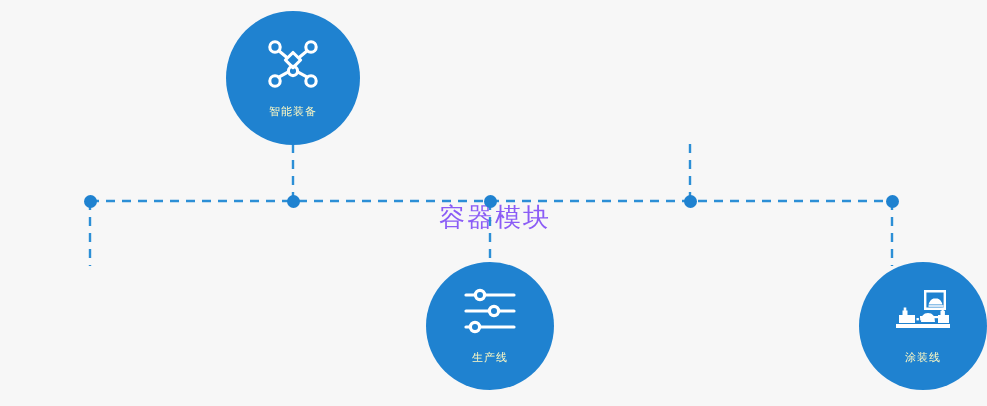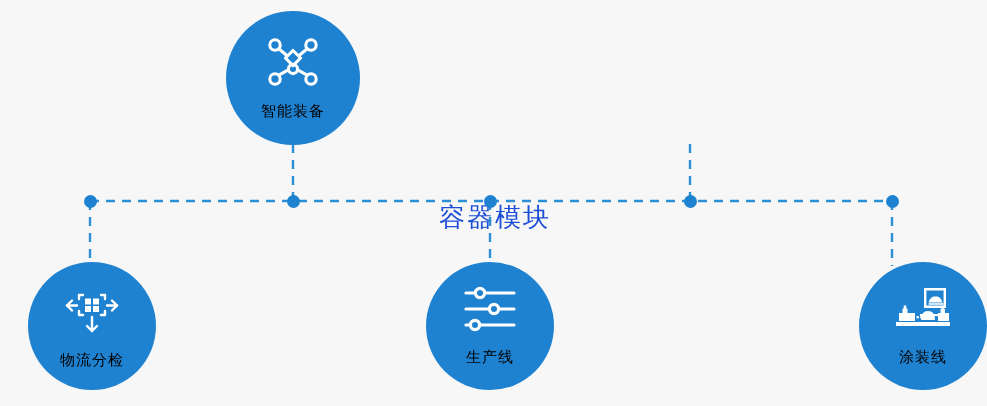--- a/index.html
+++ b/index.html
@@ -21,21 +21,21 @@
   }
   
   .watermark {
     position: absolute;
     left: 430px;
     top: 200px;
     width: 130px;
     height: 34px;
     font-size: 26px;
     letter-spacing: 2px;
-    color: #1d4ed8;
+    color: #8b5cf6;
     line-height: 34px;
     text-align: center;
     user-select: none;
     white-space: nowrap;
   }
   
   .wires {
     position: absolute;
     left: 0;
     top: 0;
@@ -61,22 +61,22 @@
     flex-direction: column;
     align-items: center;
     justify-content: center;
   }
   .bubble .icon {
     display: block;
     line-height: 0;
   }
   .bubble .caption {
     margin-top: 14px;
-    color: #000000;
-    font-size: 15px;
+    color: #fef9c3;
+    font-size: 11px;
     letter-spacing: 1px;
     white-space: nowrap;
   }
   
   .b-top  { width: 134px; height: 134px; }
   .b-bot  { width: 128px; height: 128px; }
 
   .pos-intelligent-equipment { left: 226px; top: 11px;  }
   .pos-stereo-warehouse      { left: 626px; top: 11px;  }
   .pos-logistics-sorting     { left: 28px;  top: 262px; }
@@ -125,46 +125,20 @@
         <line x1="11.8" y1="12.8" x2="19.6" y2="19.2"></line>
         <line x1="40.2" y1="12.8" x2="32.4" y2="19.2"></line>
         <line x1="11.8" y1="39.2" x2="21.4" y2="33.8"></line>
         <line x1="40.2" y1="39.2" x2="30.6" y2="33.8"></line>
       </svg>
     </span>
     <span class="caption">智能装备</span>
   </div>
 
 
-  <div class="bubble b-bot pos-logistics-sorting">
-    <span class="icon">
-      <svg width="56" height="52" viewBox="0 0 56 52" xmlns="http://www.w3.org/2000/svg" fill="none" stroke="#ffffff" stroke-width="2.4" stroke-linecap="round" stroke-linejoin="round">
-
-        <path d="M19 12 h-4 v4"></path>
-        <path d="M37 12 h4 v4"></path>
-        <path d="M19 32 h-4 v-4"></path>
-        <path d="M37 32 h4 v-4"></path>
-
-        <rect x="21" y="15.5" width="6" height="6" fill="#ffffff" stroke="none"></rect>
-        <rect x="29" y="15.5" width="6" height="6" fill="#ffffff" stroke="none"></rect>
-        <rect x="21" y="23" width="6" height="6" fill="#ffffff" stroke="none"></rect>
-        <rect x="29" y="23" width="6" height="6" fill="#ffffff" stroke="none"></rect>
-
-        <line x1="13" y1="22.5" x2="3" y2="22.5"></line>
-        <path d="M8 17.5 L3 22.5 L8 27.5"></path>
-
-        <line x1="43" y1="22.5" x2="53" y2="22.5"></line>
-        <path d="M48 17.5 L53 22.5 L48 27.5"></path>
-
-        <line x1="28" y1="34" x2="28" y2="48"></line>
-        <path d="M23 43 L28 48 L33 43"></path>
-      </svg>
-    </span>
-    <span class="caption">物流分检</span>
-  </div>
 
   <div class="bubble b-bot pos-production-line">
     <span class="icon">
       <svg width="54" height="46" viewBox="0 0 54 46" xmlns="http://www.w3.org/2000/svg" fill="none" stroke="#ffffff" stroke-width="3.2" stroke-linecap="round">
         <line x1="3" y1="7" x2="51" y2="7"></line>
         <line x1="3" y1="23" x2="51" y2="23"></line>
         <line x1="3" y1="39" x2="51" y2="39"></line>
         <circle cx="17" cy="7" r="4.6" fill="#1f82d0"></circle>
         <circle cx="31" cy="23" r="4.6" fill="#1f82d0"></circle>
         <circle cx="12" cy="39" r="4.6" fill="#1f82d0"></circle>

